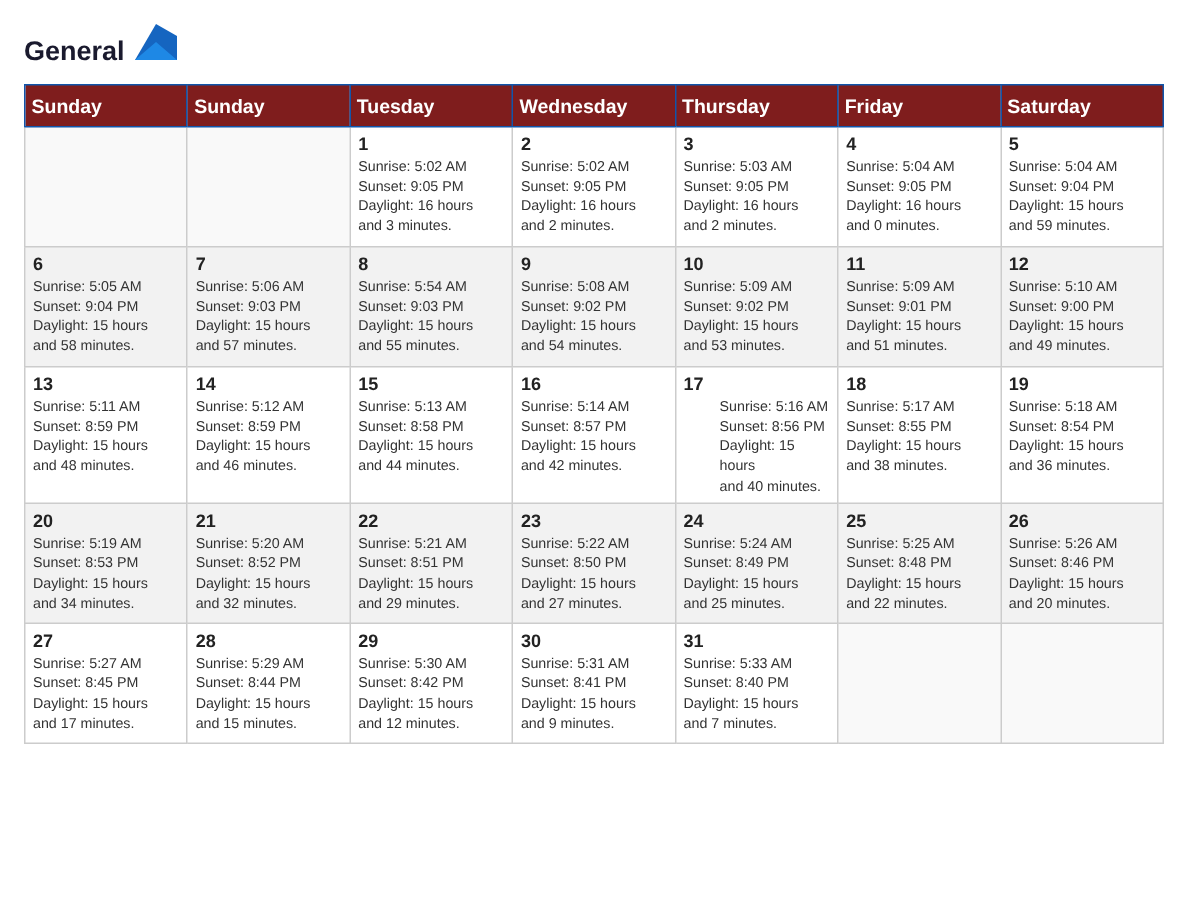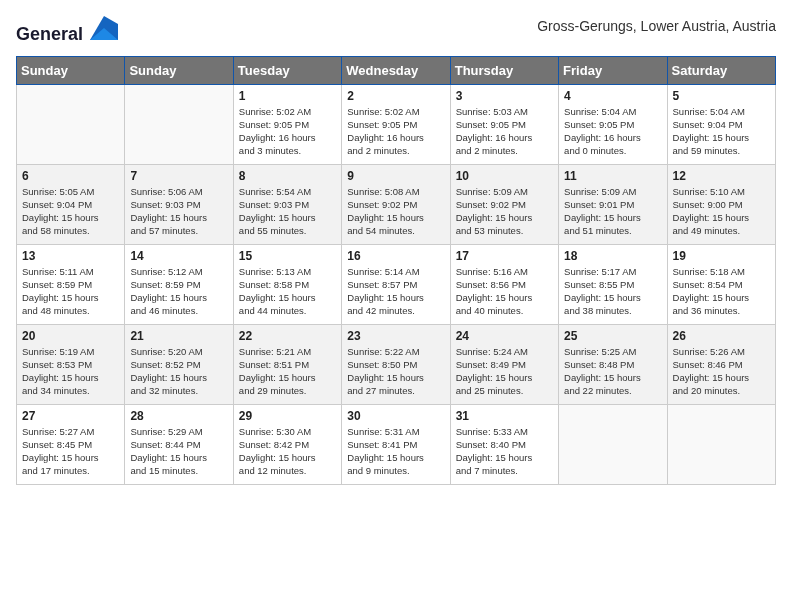--- a/index.html
+++ b/index.html
@@ -45,21 +45,21 @@
       font-size: 14px;
       color: #333;
       margin-top: 2px;
     }
     .calendar {
       width: 100%;
       border-collapse: collapse;
       border: 1px solid #ccc;
     }
     .calendar th {
-      background-color: #737373;
+      background-color: #7f1d1d;
       color: #fff;
       font-size: 13px;
       font-weight: bold;
       padding: 6px 4px;
       text-align: left;
       border: 1px solid #1155aa;
     }
     .calendar td {
       width: calc(100% / 7);
       vertical-align: top;
@@ -100,21 +100,20 @@
           General
           <svg class="logo-icon" viewBox="0 0 28 24">
             <polygon points="0,24 28,24 28,8 14,0" fill="#1565c0"></polygon>
             <polygon points="0,24 14,12 28,24" fill="#1e88e5"></polygon>
           </svg>
         </span>
       </div>
     </div>
   </div>
   <div class="title-block">
-    <div class="location">Gross-Gerungs, Lower Austria, Austria</div>
   </div>
 </div>
 
 <table class="calendar">
   <thead>
     <tr>
     <th>Sunday</th>
         <th>Sunday</th>
         <th>Tuesday</th>
         <th>Wednesday</th>
@@ -238,21 +237,21 @@
         </td>
         <td>
           <span class="day-number">16</span>
           <div class="day-info" style="white-space: pre-line;">Sunrise: 5:14 AM
 Sunset: 8:57 PM
 Daylight: 15 hours
 and 42 minutes.</div>
         </td>
         <td>
           <span class="day-number">17</span>
-          <div class="day-info" style="white-space: pre-line;">Sunrise: 5:16 AM
+          <div class="day-info" style="white-space: pre-line; margin-left: 24px;">Sunrise: 5:16 AM
 Sunset: 8:56 PM
 Daylight: 15 hours
 and 40 minutes.</div>
         </td>
         <td>
           <span class="day-number">18</span>
           <div class="day-info" style="white-space: pre-line;">Sunrise: 5:17 AM
 Sunset: 8:55 PM
 Daylight: 15 hours
 and 38 minutes.</div>

